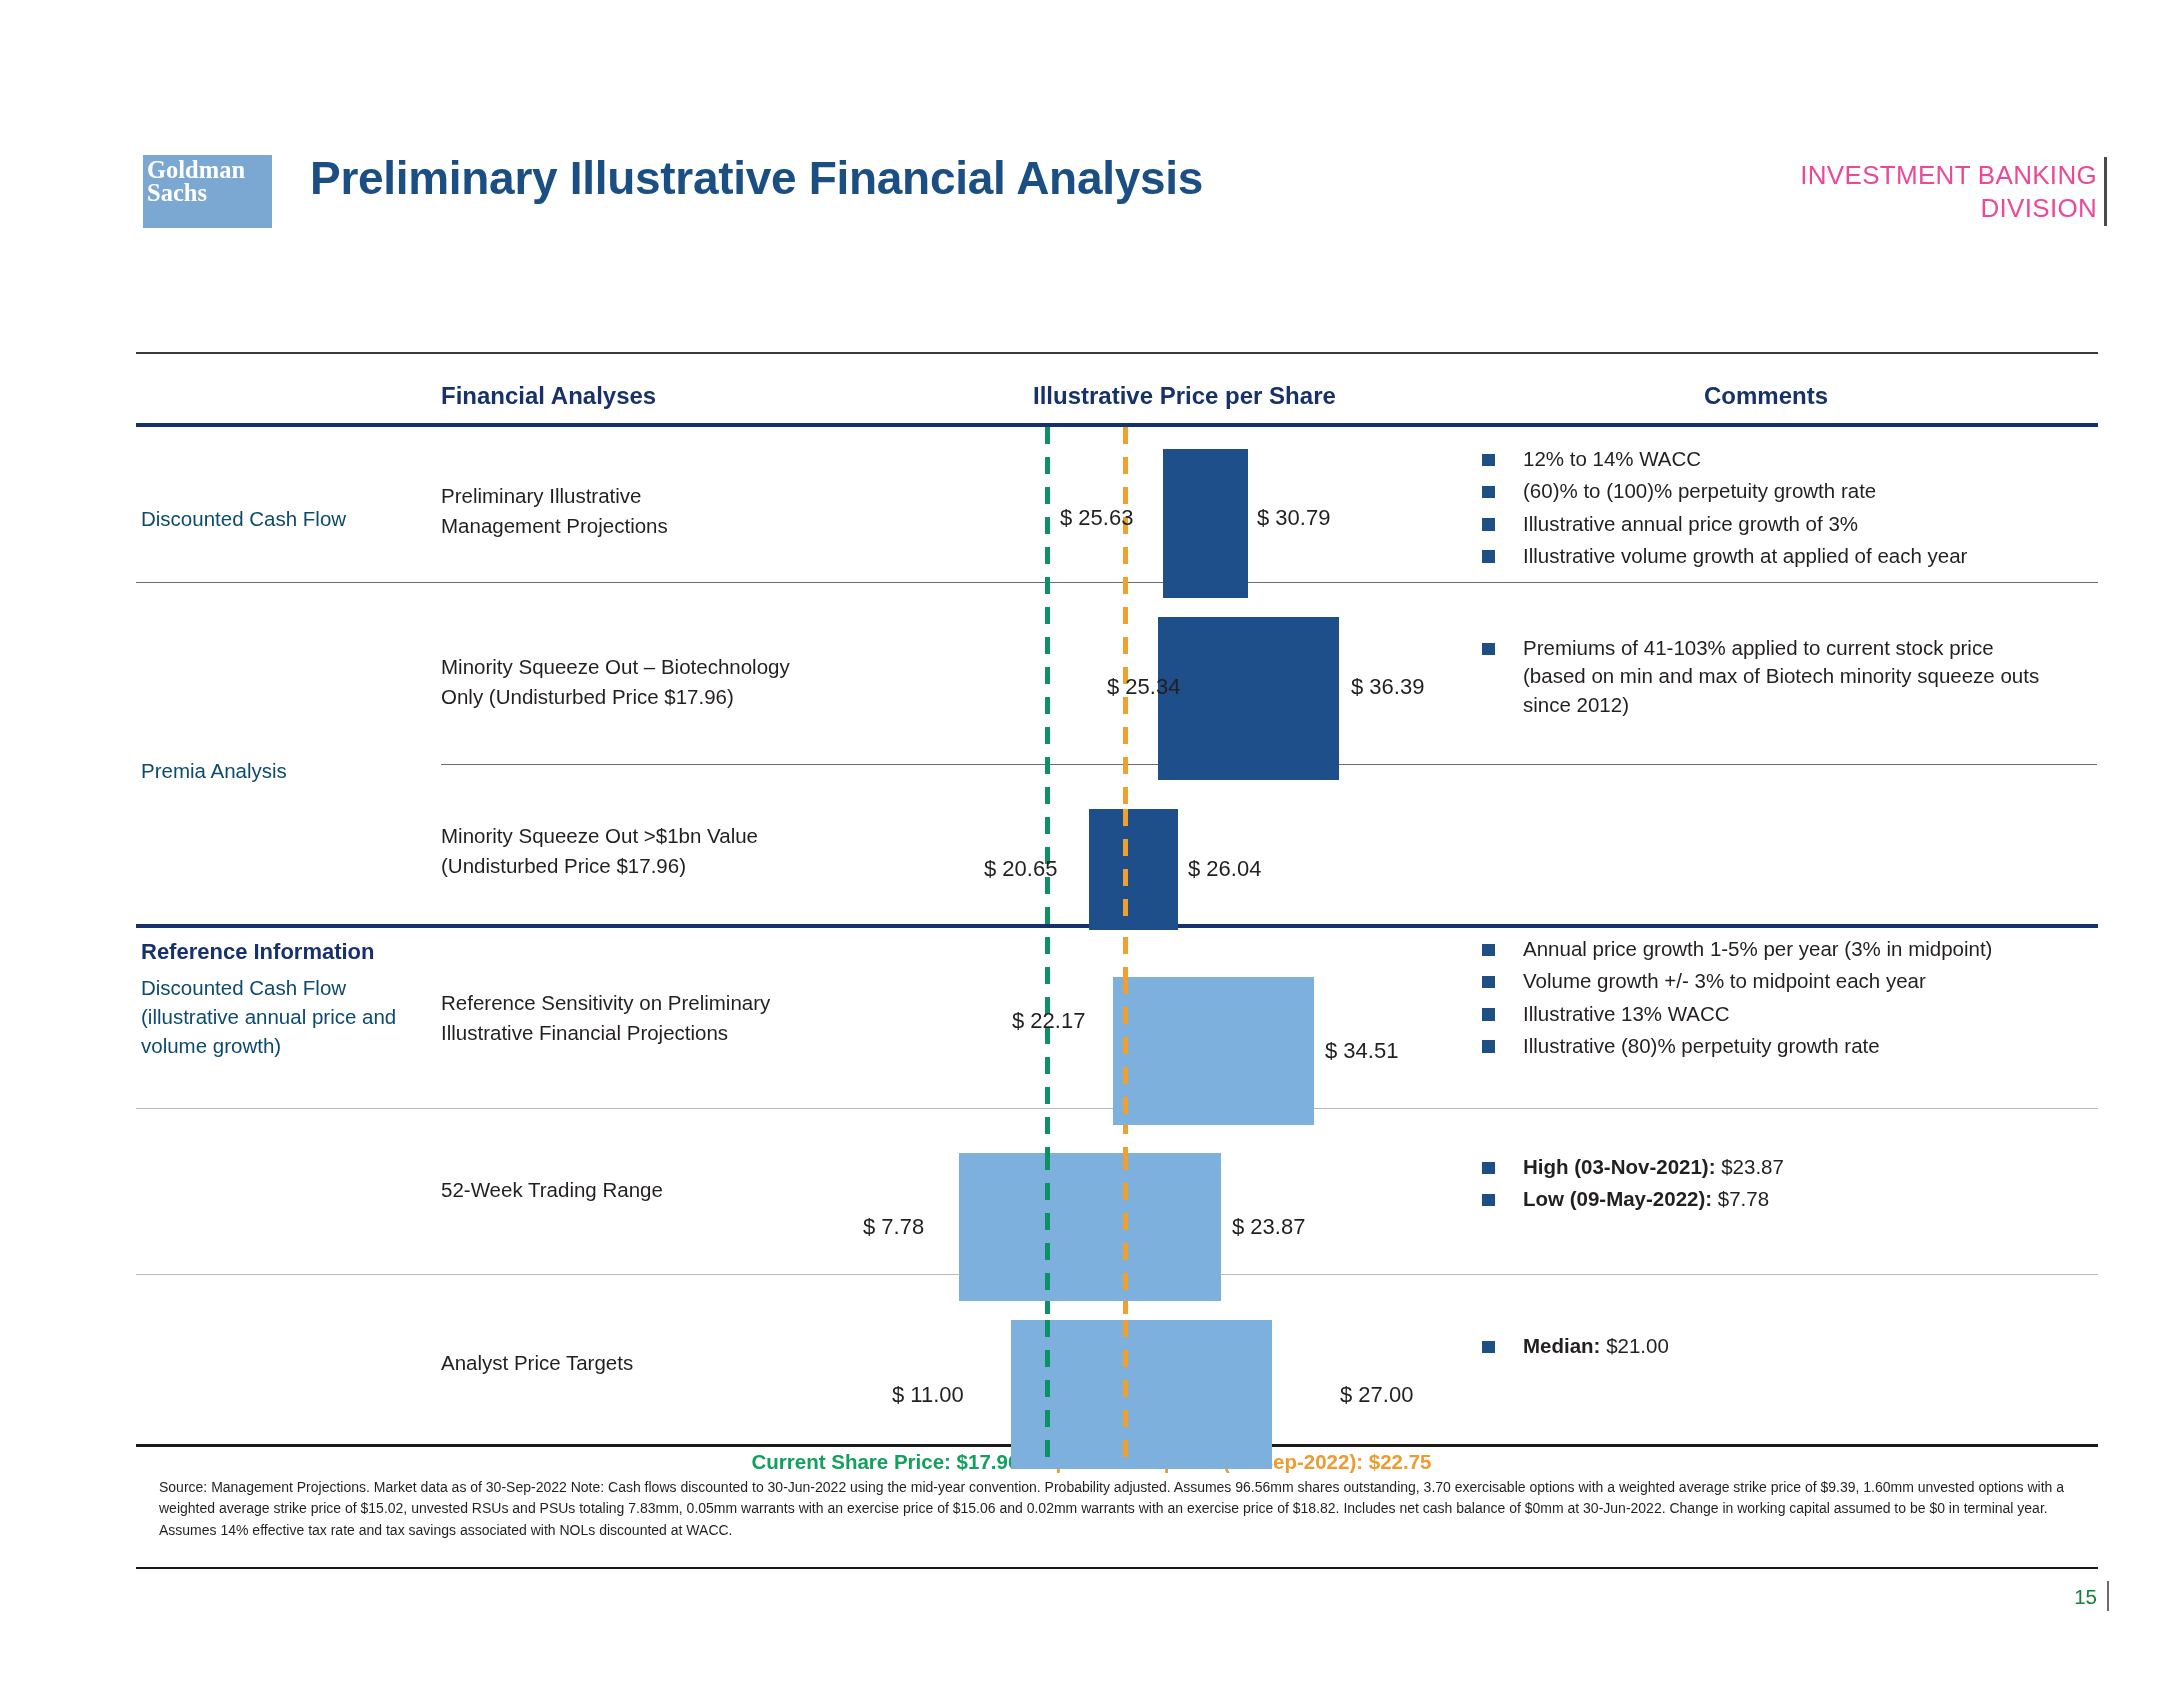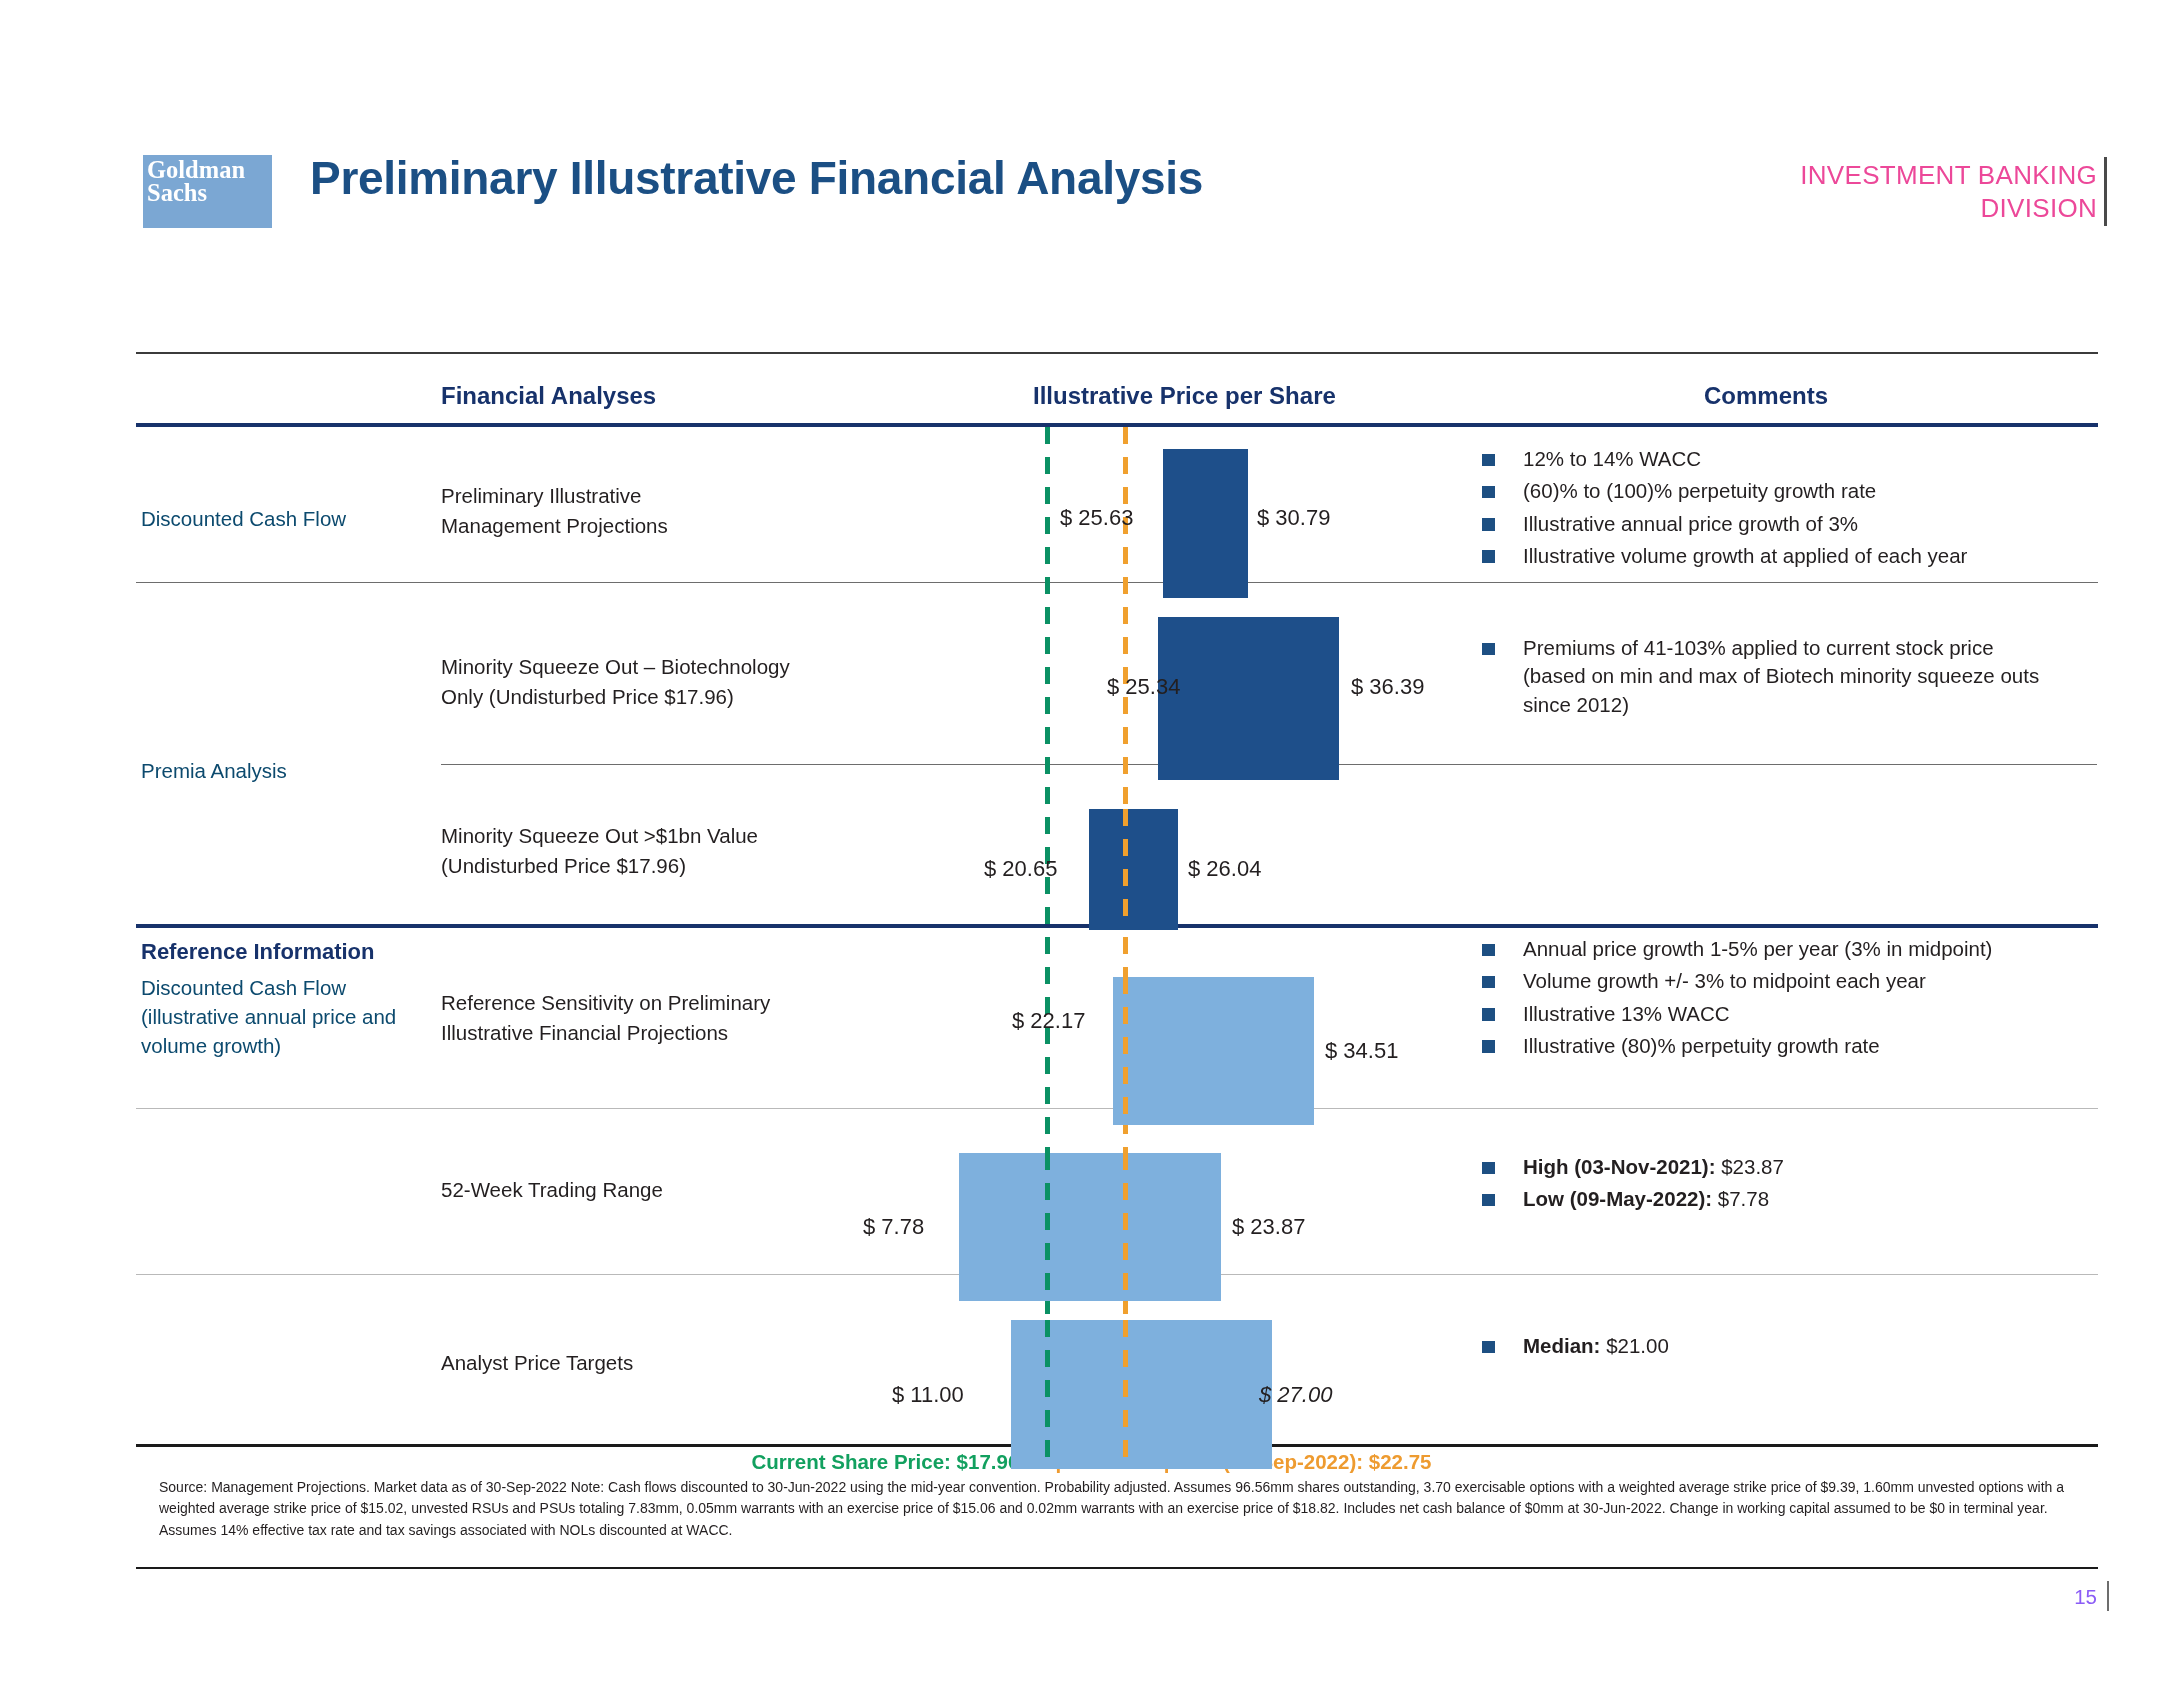--- a/index.html
+++ b/index.html
@@ -77,21 +77,21 @@
   .cmt b{font-weight:bold;}
 
   
   .legend{position:absolute;top:1450px;left:0;width:2183px;text-align:center;font-size:20.5px;font-weight:bold;}
   .legend .g{color:#12a05f;}
   .legend .o{color:#ee9b30;margin-left:22.5px;}
   .source{
     position:absolute;left:159px;top:1477px;width:1912px;
     font-size:14px;line-height:1.52;color:#231f20;
   }
-  .pageno{position:absolute;right:86px;top:1585px;font-size:20.5px;color:#8b5cf6;}
+  .pageno{position:absolute;right:86px;top:1585px;font-size:20.5px;color:#15803d;}
   .pagebar{position:absolute;right:74px;top:1581px;width:2px;height:30px;background:#6d6d6d;}
 </style>
 </head>
 <body>
 
 <div class="slide">
 
 
   <div class="gs-logo">
     <span>Goldman</span>
@@ -167,21 +167,21 @@
     <div class="val" style="left:1257px;top:78px;">$ 30.79</div>
     <div class="val" style="left:1107px;top:247px;">$ 25.34</div>
     <div class="val" style="left:1351px;top:247px;">$ 36.39</div>
     <div class="val" style="left:984px;top:429px;">$ 20.65</div>
     <div class="val" style="left:1188px;top:429px;">$ 26.04</div>
     <div class="val" style="left:1012px;top:581px;">$ 22.17</div>
     <div class="val" style="left:1325px;top:611px;">$ 34.51</div>
     <div class="val" style="left:863px;top:787px;">$ 7.78</div>
     <div class="val" style="left:1232px;top:787px;">$ 23.87</div>
     <div class="val" style="left:892px;top:955px;">$ 11.00</div>
-    <div class="val" style="left:1259px;top:955px;font-style:italic;">$ 27.00</div>
+    <div class="val" style="left:1340px;top:955px;">$ 27.00</div>
   </div>
 
   <div class="cmt" style="left:1482px;top:445px;width:602px;">
     <ul>
       <li><span class="bq"></span><span>12% to 14% WACC</span></li>
       <li><span class="bq"></span><span>(60)% to (100)% perpetuity growth rate</span></li>
       <li><span class="bq"></span><span>Illustrative annual price growth of 3%</span></li>
       <li><span class="bq"></span><span>Illustrative volume growth at applied of each year</span></li>
     </ul>
   </div>

